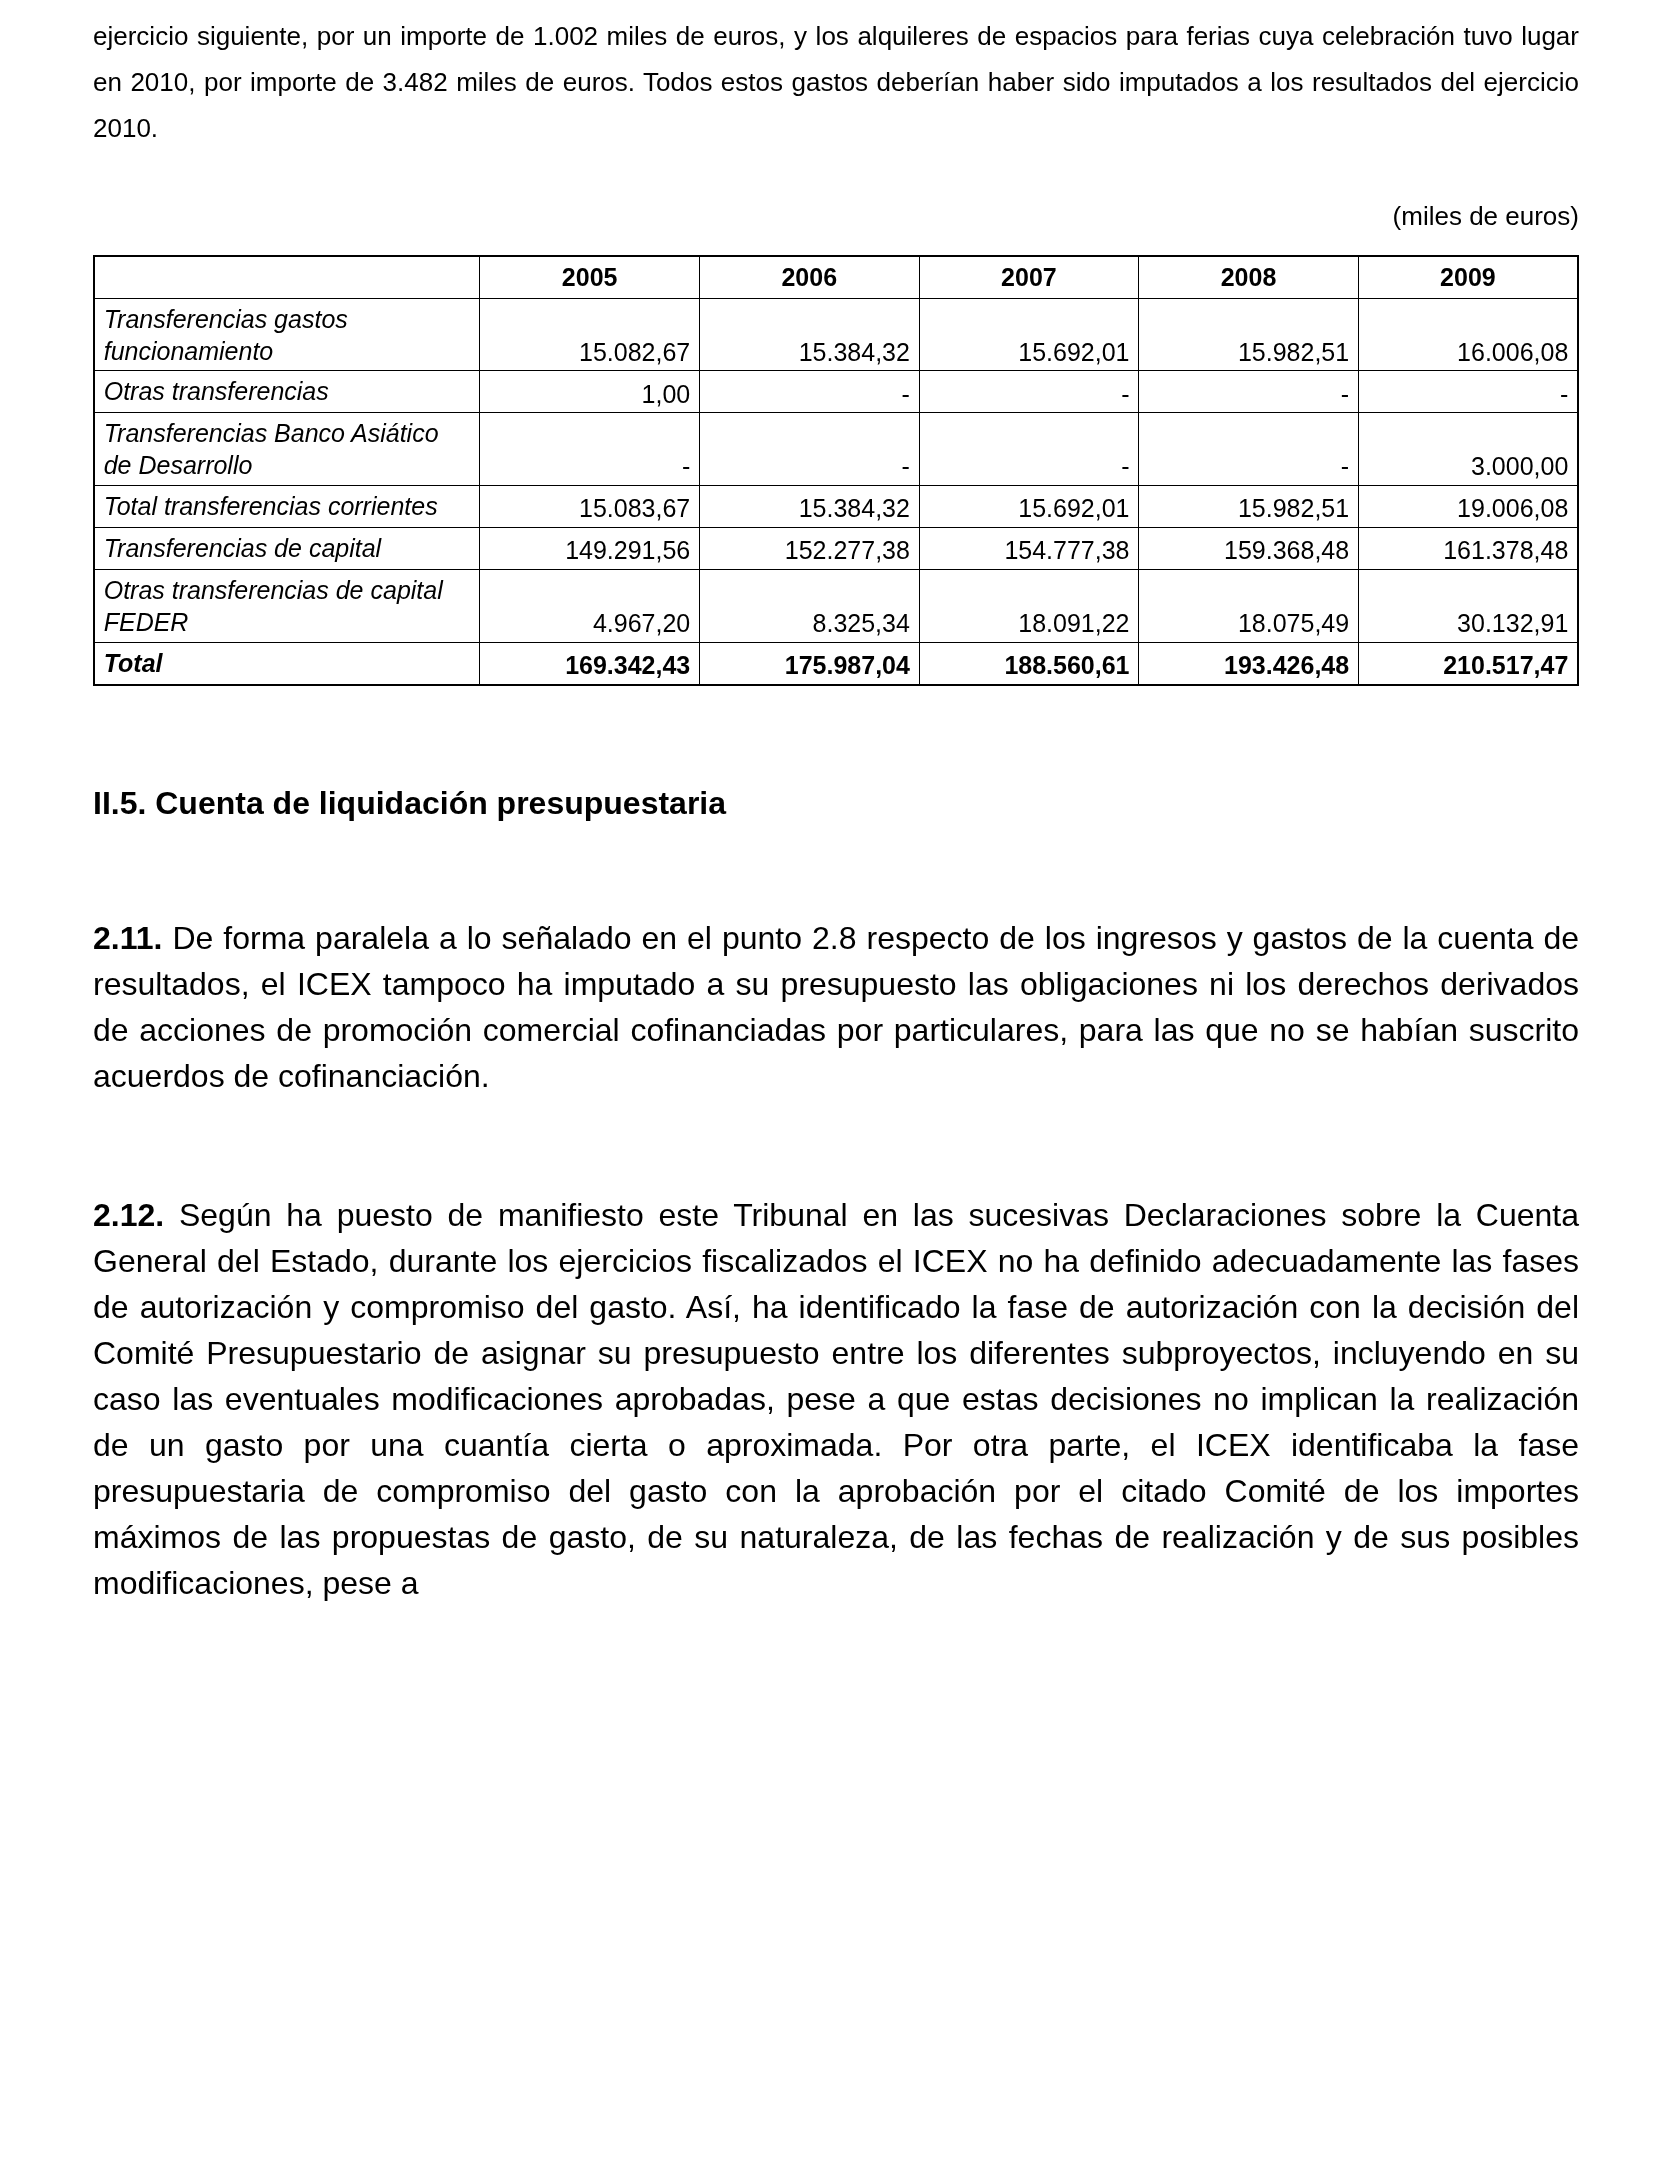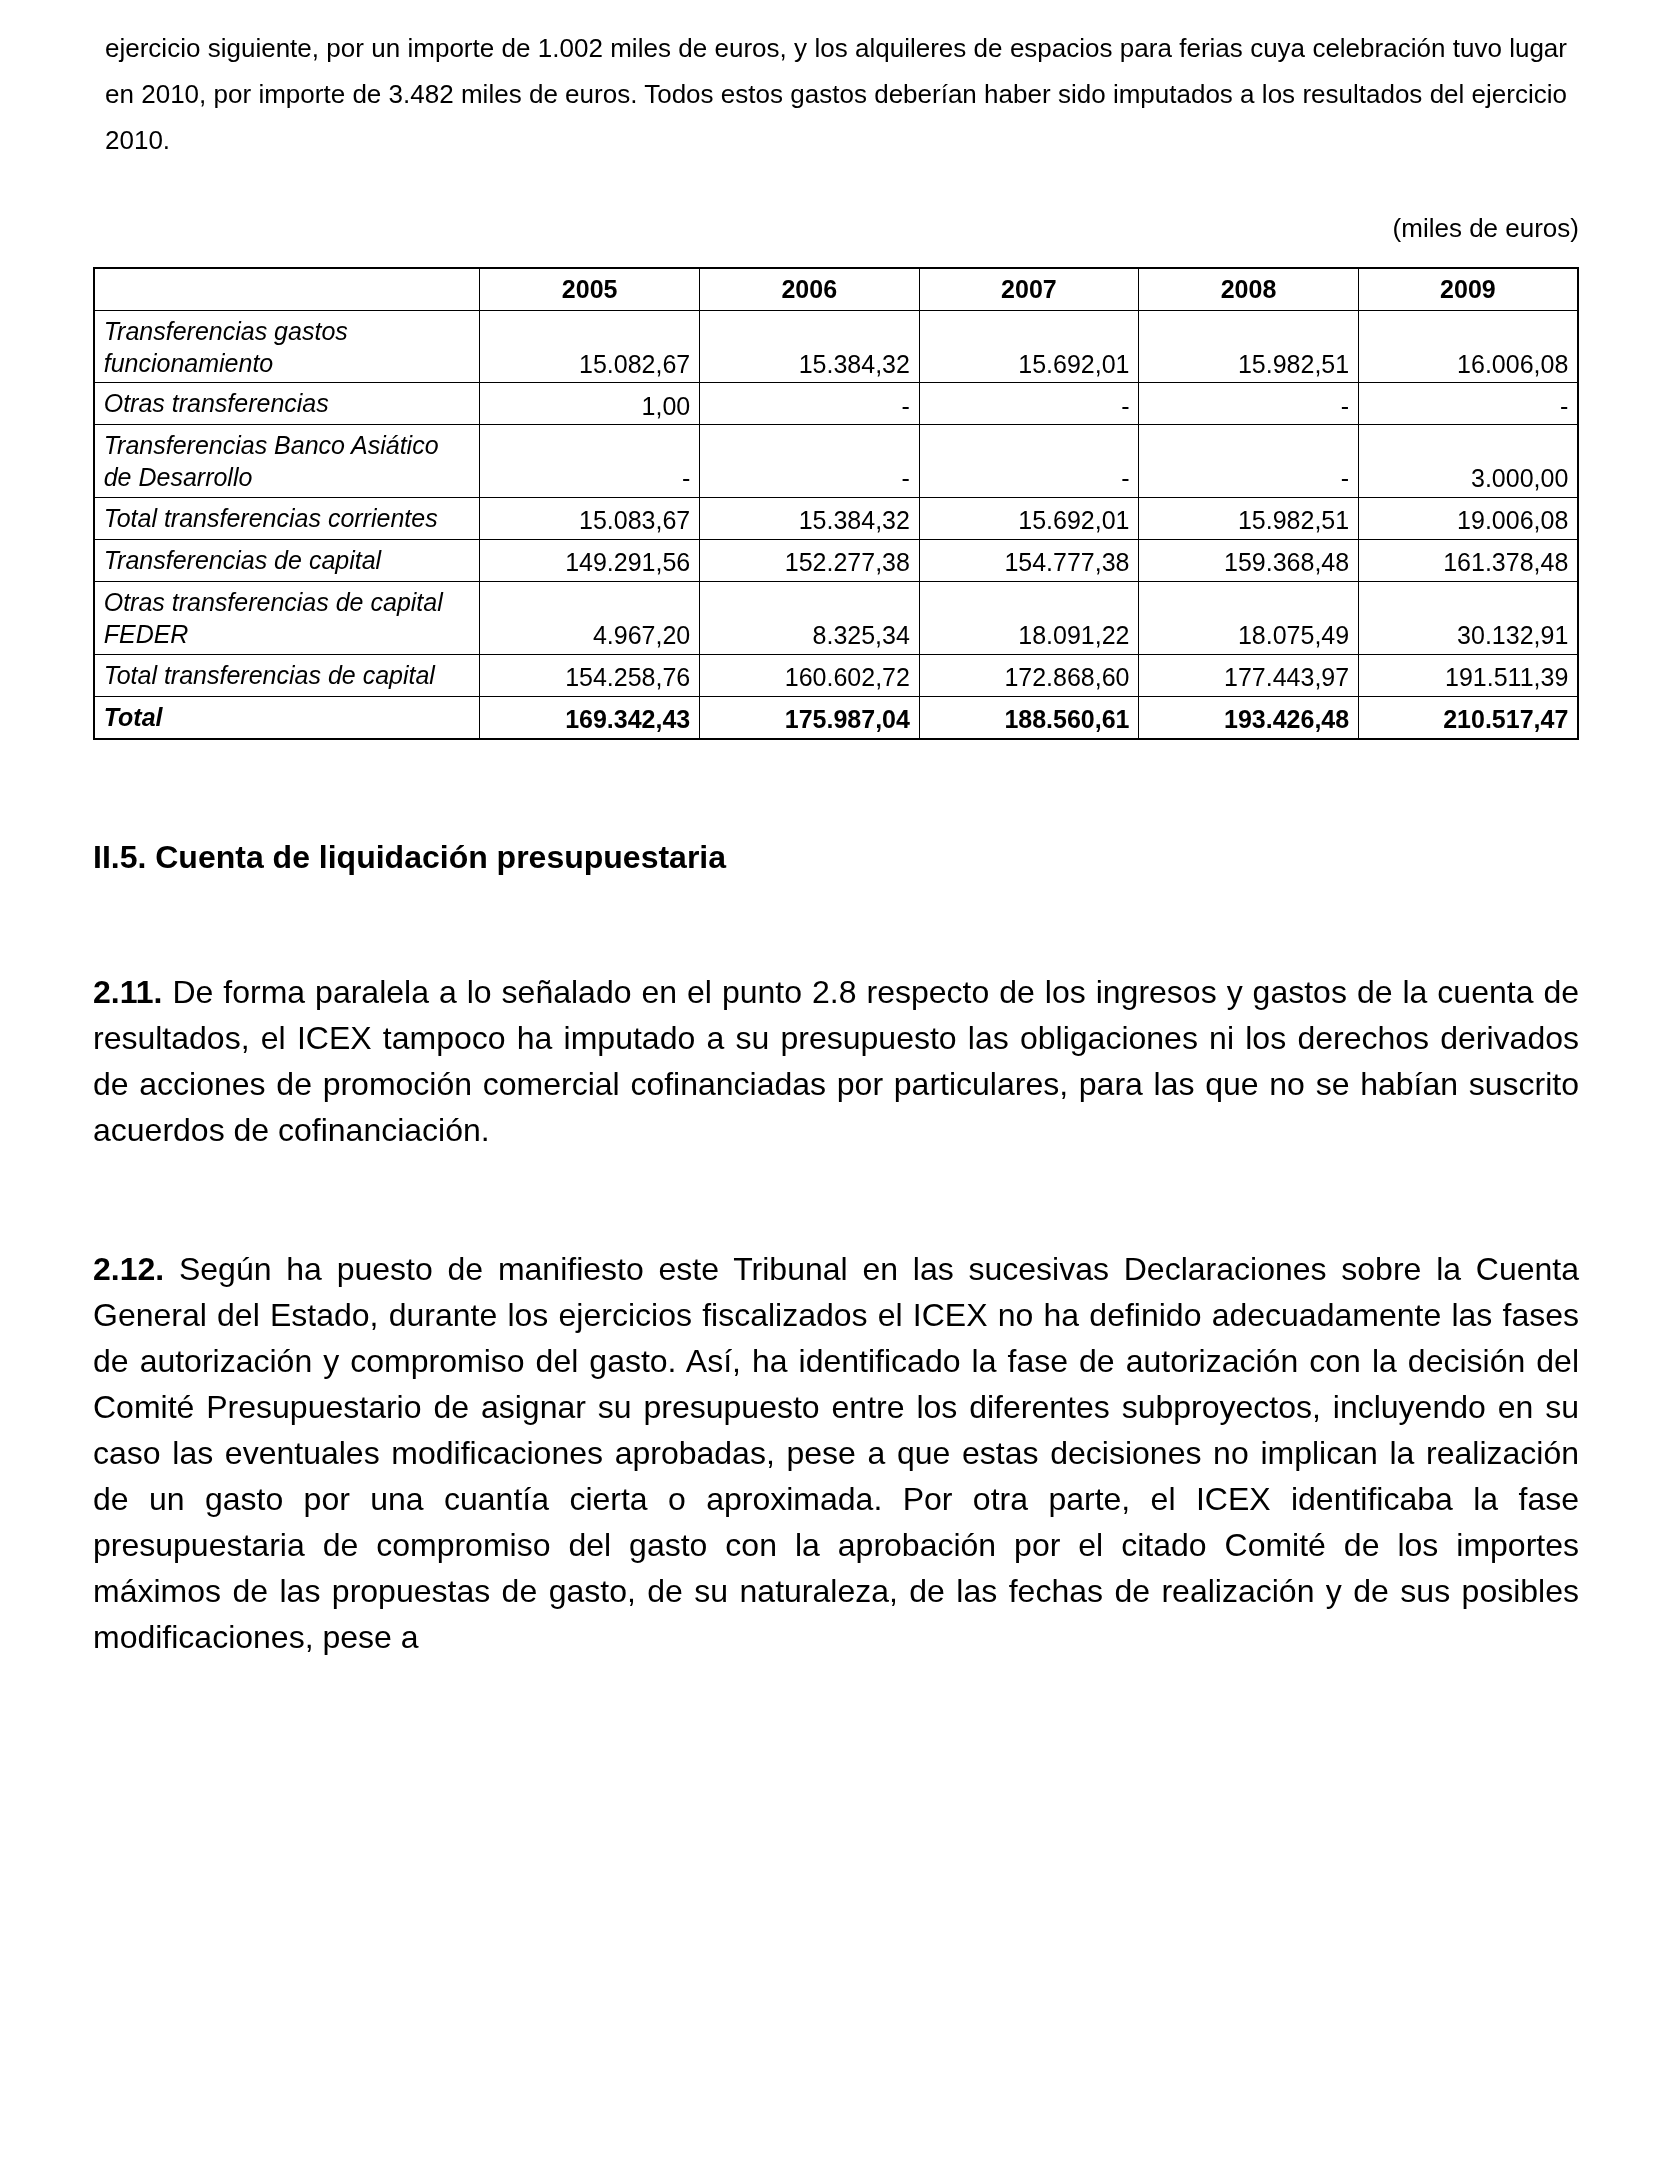--- a/index.html
+++ b/index.html
@@ -13,21 +13,21 @@
   }
   .page {
     width: 100%;
     height: 100%;
     padding: 12.6px 93px 0 93px;
   }
   .body-text {
     font-size: 26px;
     line-height: 46px;
     text-align: justify;
-    margin: 12px;
+    margin: 0;
   }
   .table-title {
     font-size: 27px;
     font-weight: bold;
     text-align: center;
     margin: 101px 0 0 0;
   }
   .units {
     font-size: 26px;
     text-align: right;
@@ -149,28 +149,20 @@
         <td class="num">161.378,48</td>
       </tr>
       <tr>
         <td class="label">Otras transferencias de capital FEDER</td>
         <td class="num">4.967,20</td>
         <td class="num">8.325,34</td>
         <td class="num">18.091,22</td>
         <td class="num">18.075,49</td>
         <td class="num">30.132,91</td>
       </tr>
-      <tr>
-        <td class="label">Total transferencias de capital</td>
-        <td class="num">154.258,76</td>
-        <td class="num">160.602,72</td>
-        <td class="num">172.868,60</td>
-        <td class="num">177.443,97</td>
-        <td class="num">191.511,39</td>
-      </tr>
       <tr class="total-row">
         <td class="label">Total</td>
         <td class="num">169.342,43</td>
         <td class="num">175.987,04</td>
         <td class="num">188.560,61</td>
         <td class="num">193.426,48</td>
         <td class="num">210.517,47</td>
       </tr>
     </tbody>
   </table>

